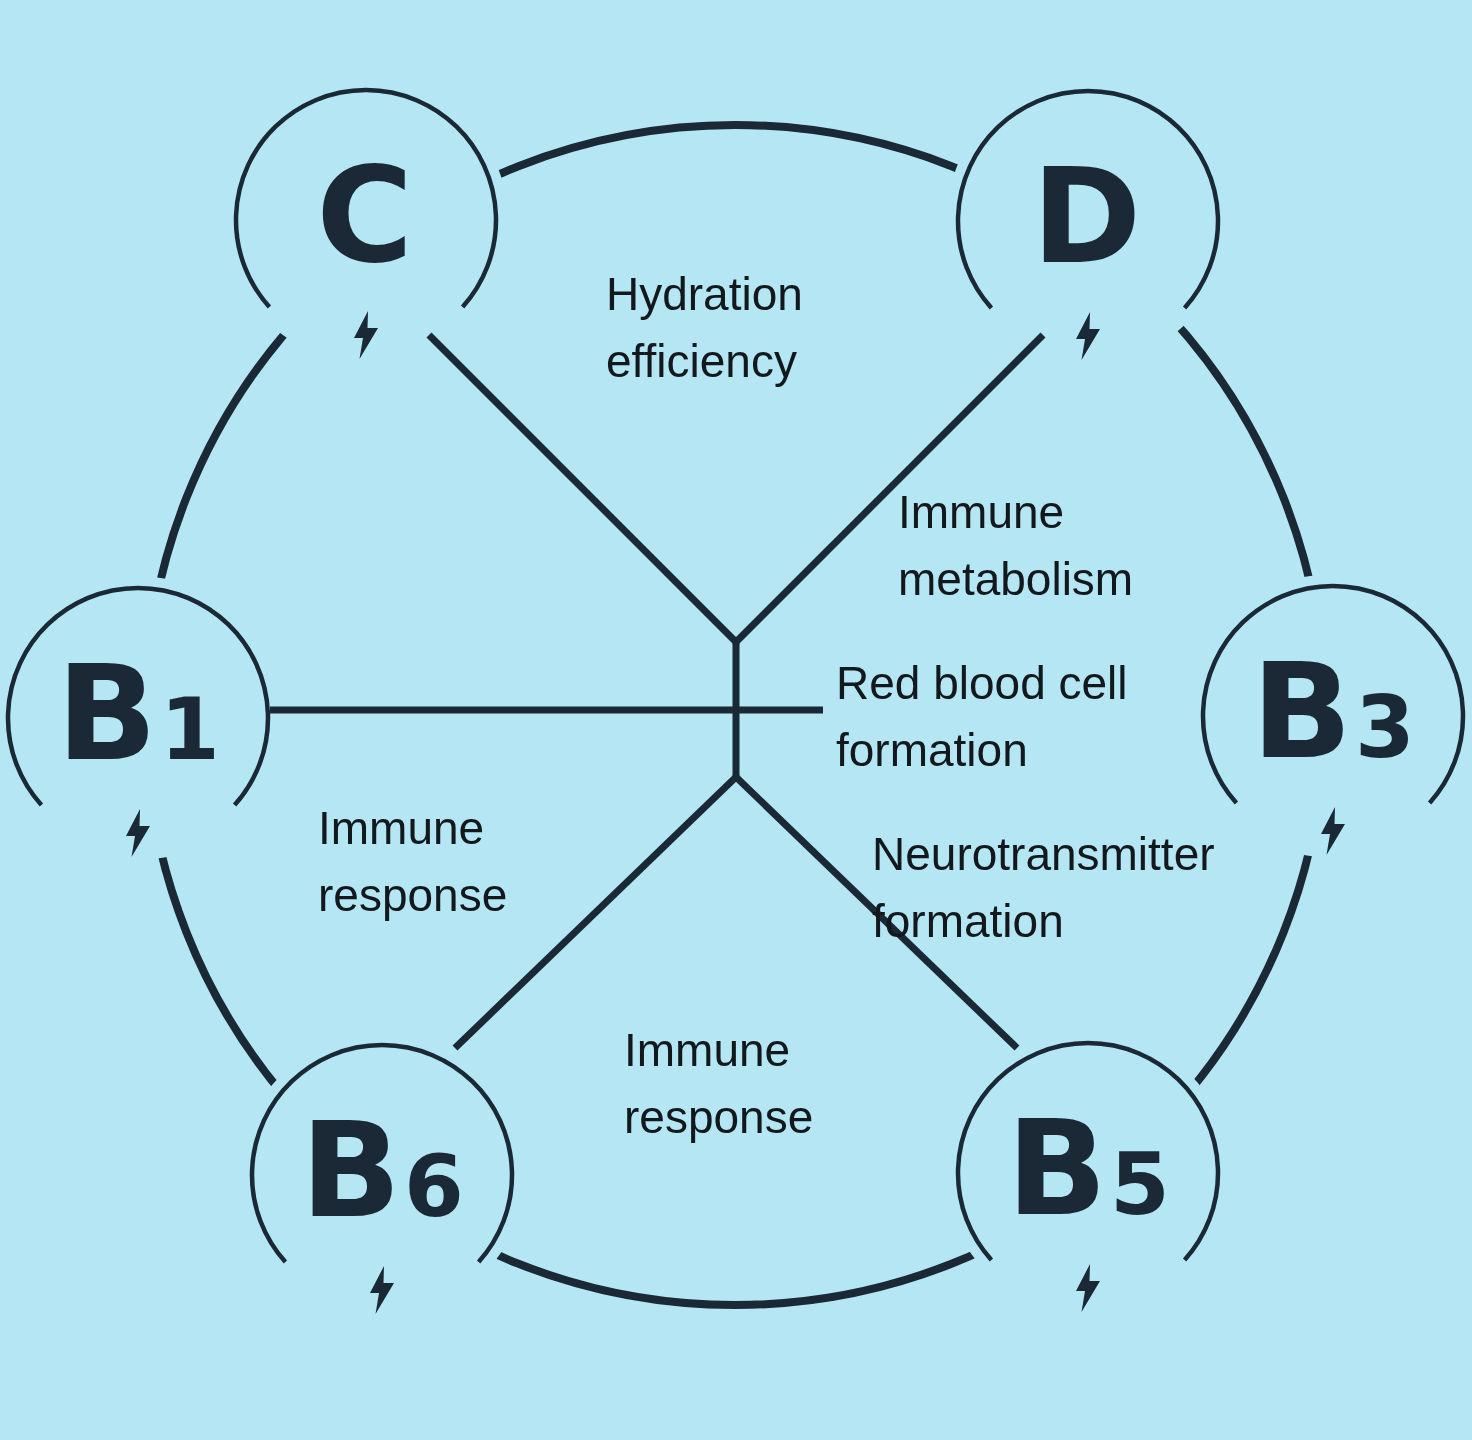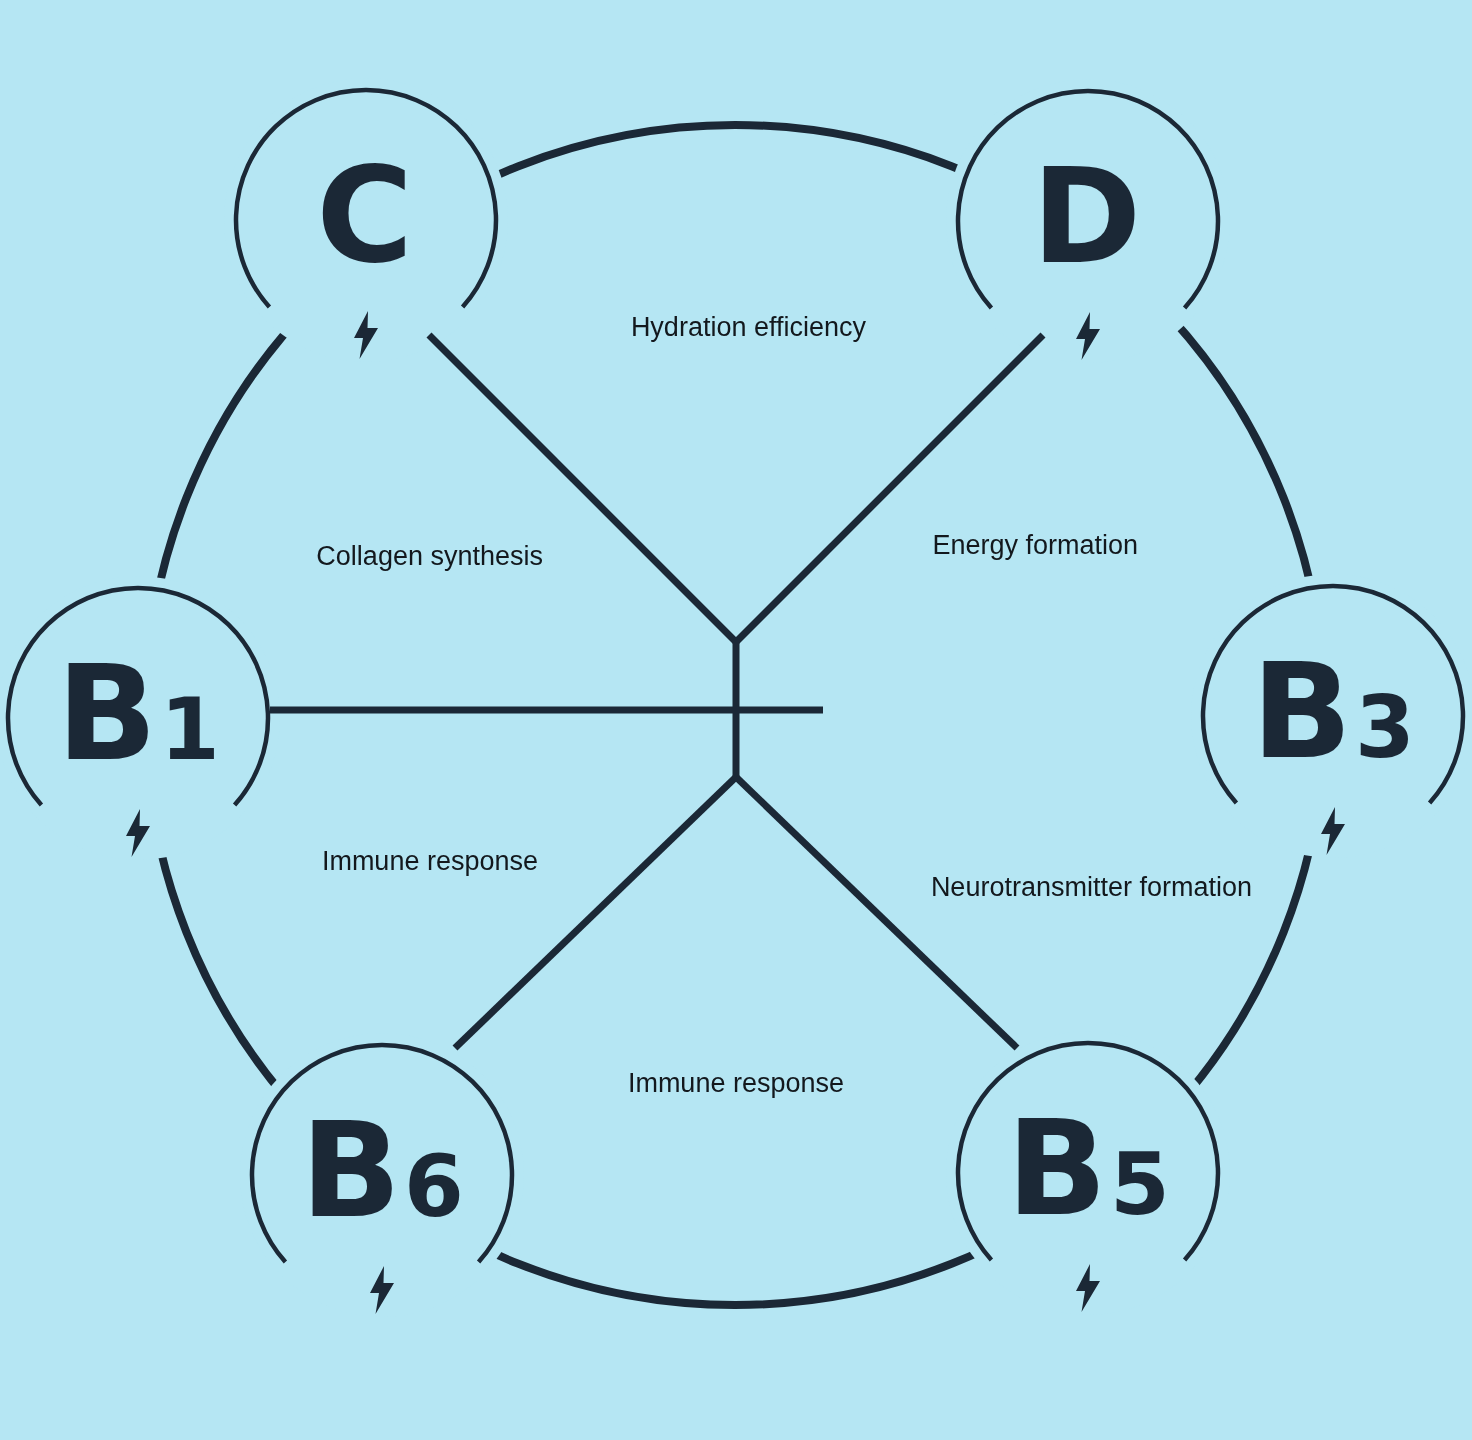--- a/index.html
+++ b/index.html
@@ -24,22 +24,22 @@
     line-height: 1;
     letter-spacing: -0.02em;
     white-space: nowrap;
   }
   .node-letter .letter { font-size: 132px; }
   .node-letter .digit  { font-size: 86px; margin-left: 3px; }
 
   .seg-label {
     position: absolute;
     transform: translate(-50%, -50%);
-    text-align: right;
-    font-size: 27px;
+    text-align: left;
+    font-size: 46px;
     line-height: 1.46;
     color: #13181d;
   }
 </style>
 </head>
 <body>
 
 <div id="stage">
 
   <svg class="lines" width="1472" height="1440" viewBox="0 0 1472 1440">
@@ -105,19 +105,19 @@
   <div class="node-letter" style="left:382px;top:1175px">
     <span class="letter">B</span>
       <span class="digit">6</span>
   </div>
   <div class="node-letter" style="left:1088px;top:1173px">
     <span class="letter">B</span>
       <span class="digit">5</span>
   </div>
 
   <div class="seg-label" style="left:736px;top:328px;width:260px">Hydration efficiency</div>
-  <div class="seg-label" style="left:428px;top:557px;width:230px">Collagen synthesis</div>
-  <div class="seg-label" style="left:1018px;top:546px;width:240px">Energy formation</div>
+  <div class="seg-label" style="left:1018px;top:546px;width:240px">Immune metabolism</div>
+  <div class="seg-label" style="left:996px;top:717px;width:320px">Red blood cell formation</div>
   <div class="seg-label" style="left:1062px;top:888px;width:380px">Neurotransmitter formation</div>
   <div class="seg-label" style="left:428px;top:862px;width:220px">Immune response</div>
   <div class="seg-label" style="left:734px;top:1084px;width:220px">Immune response</div>
 
 </div>
 
 </body></html>

